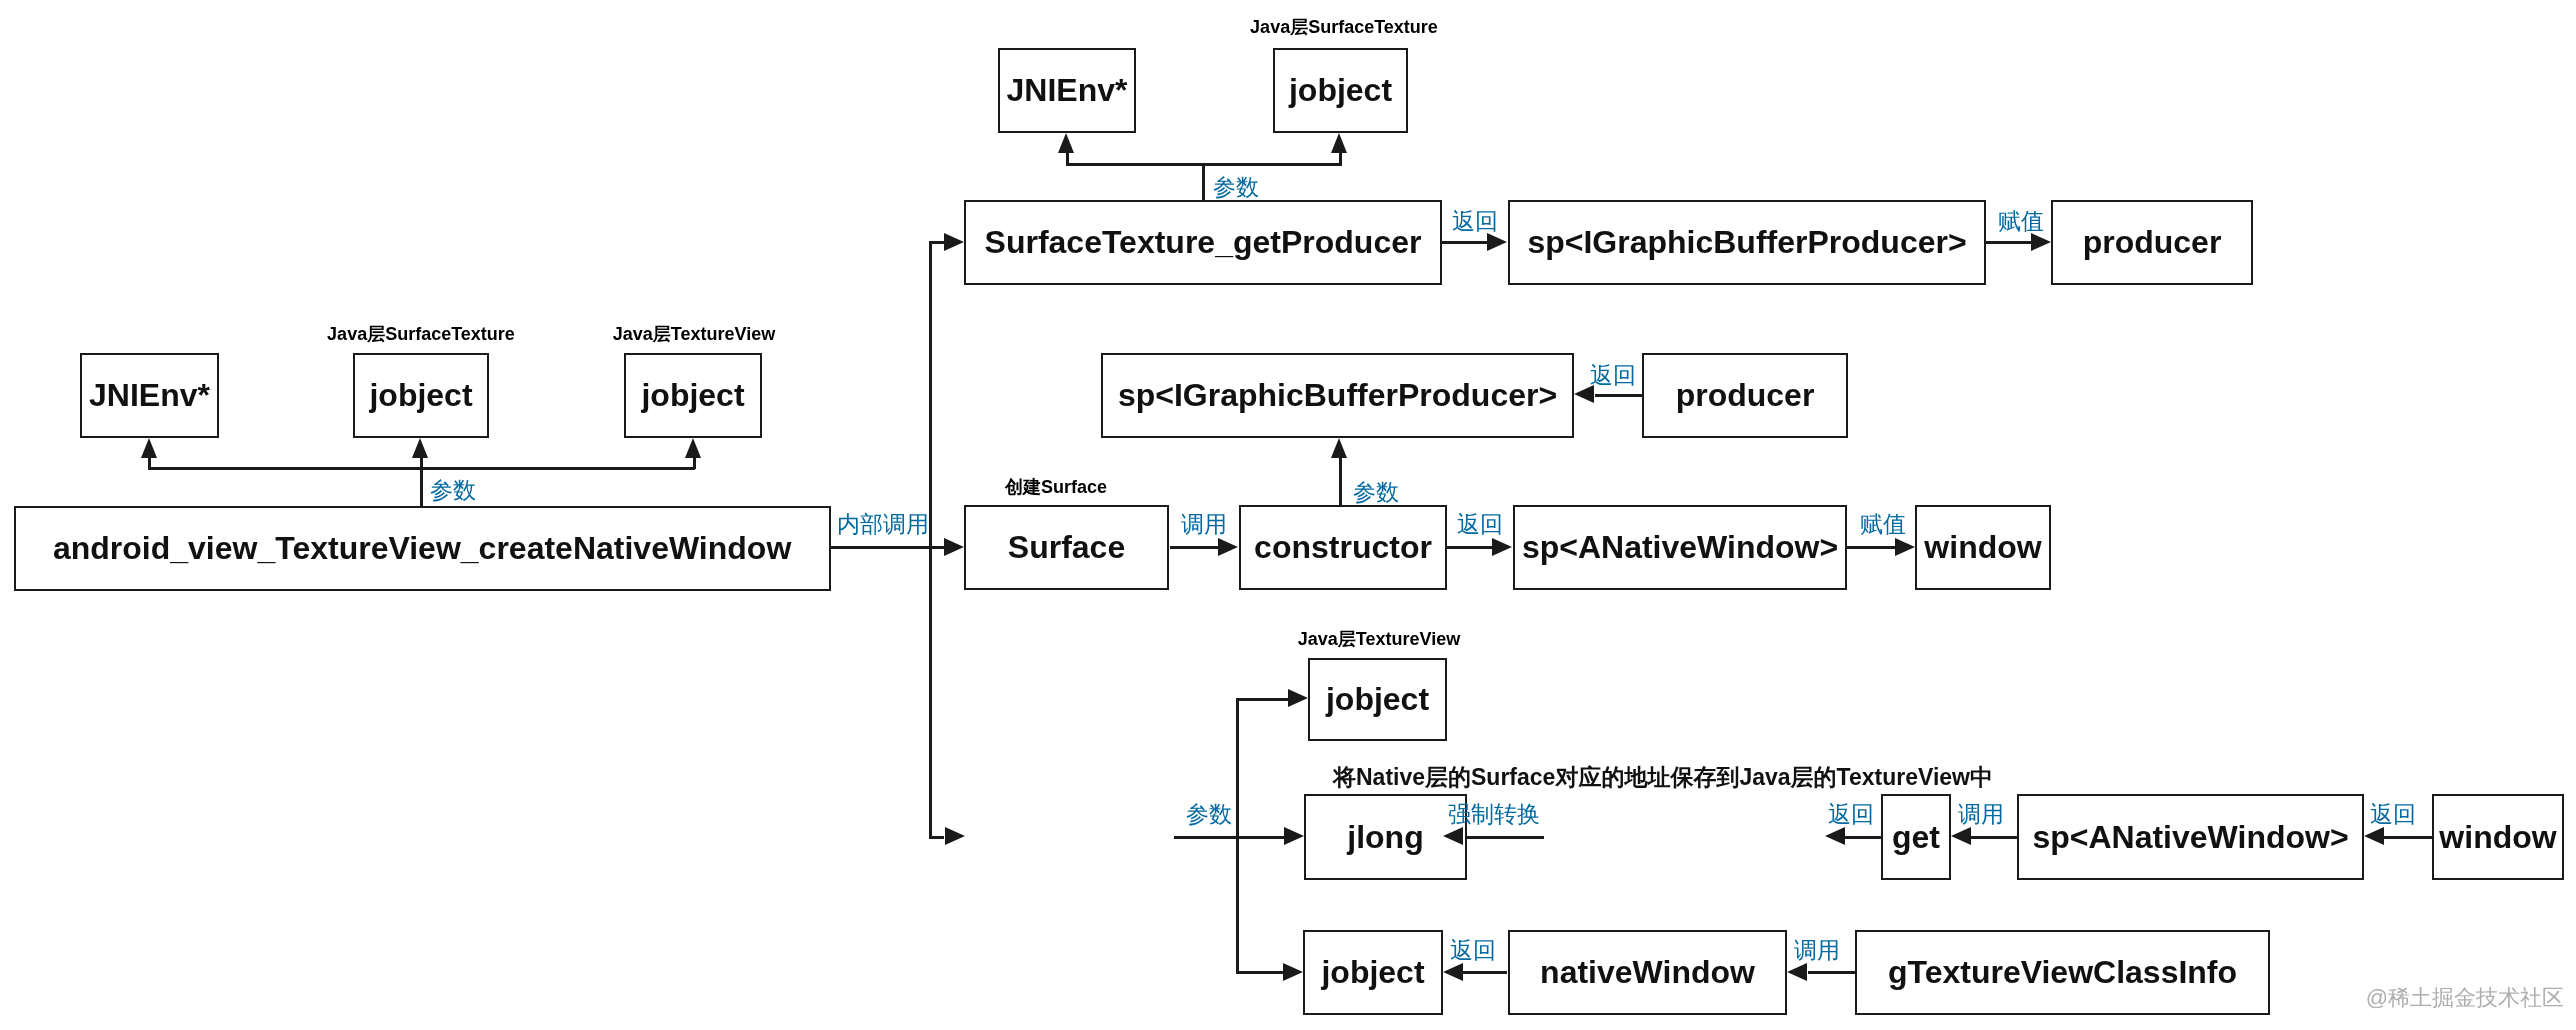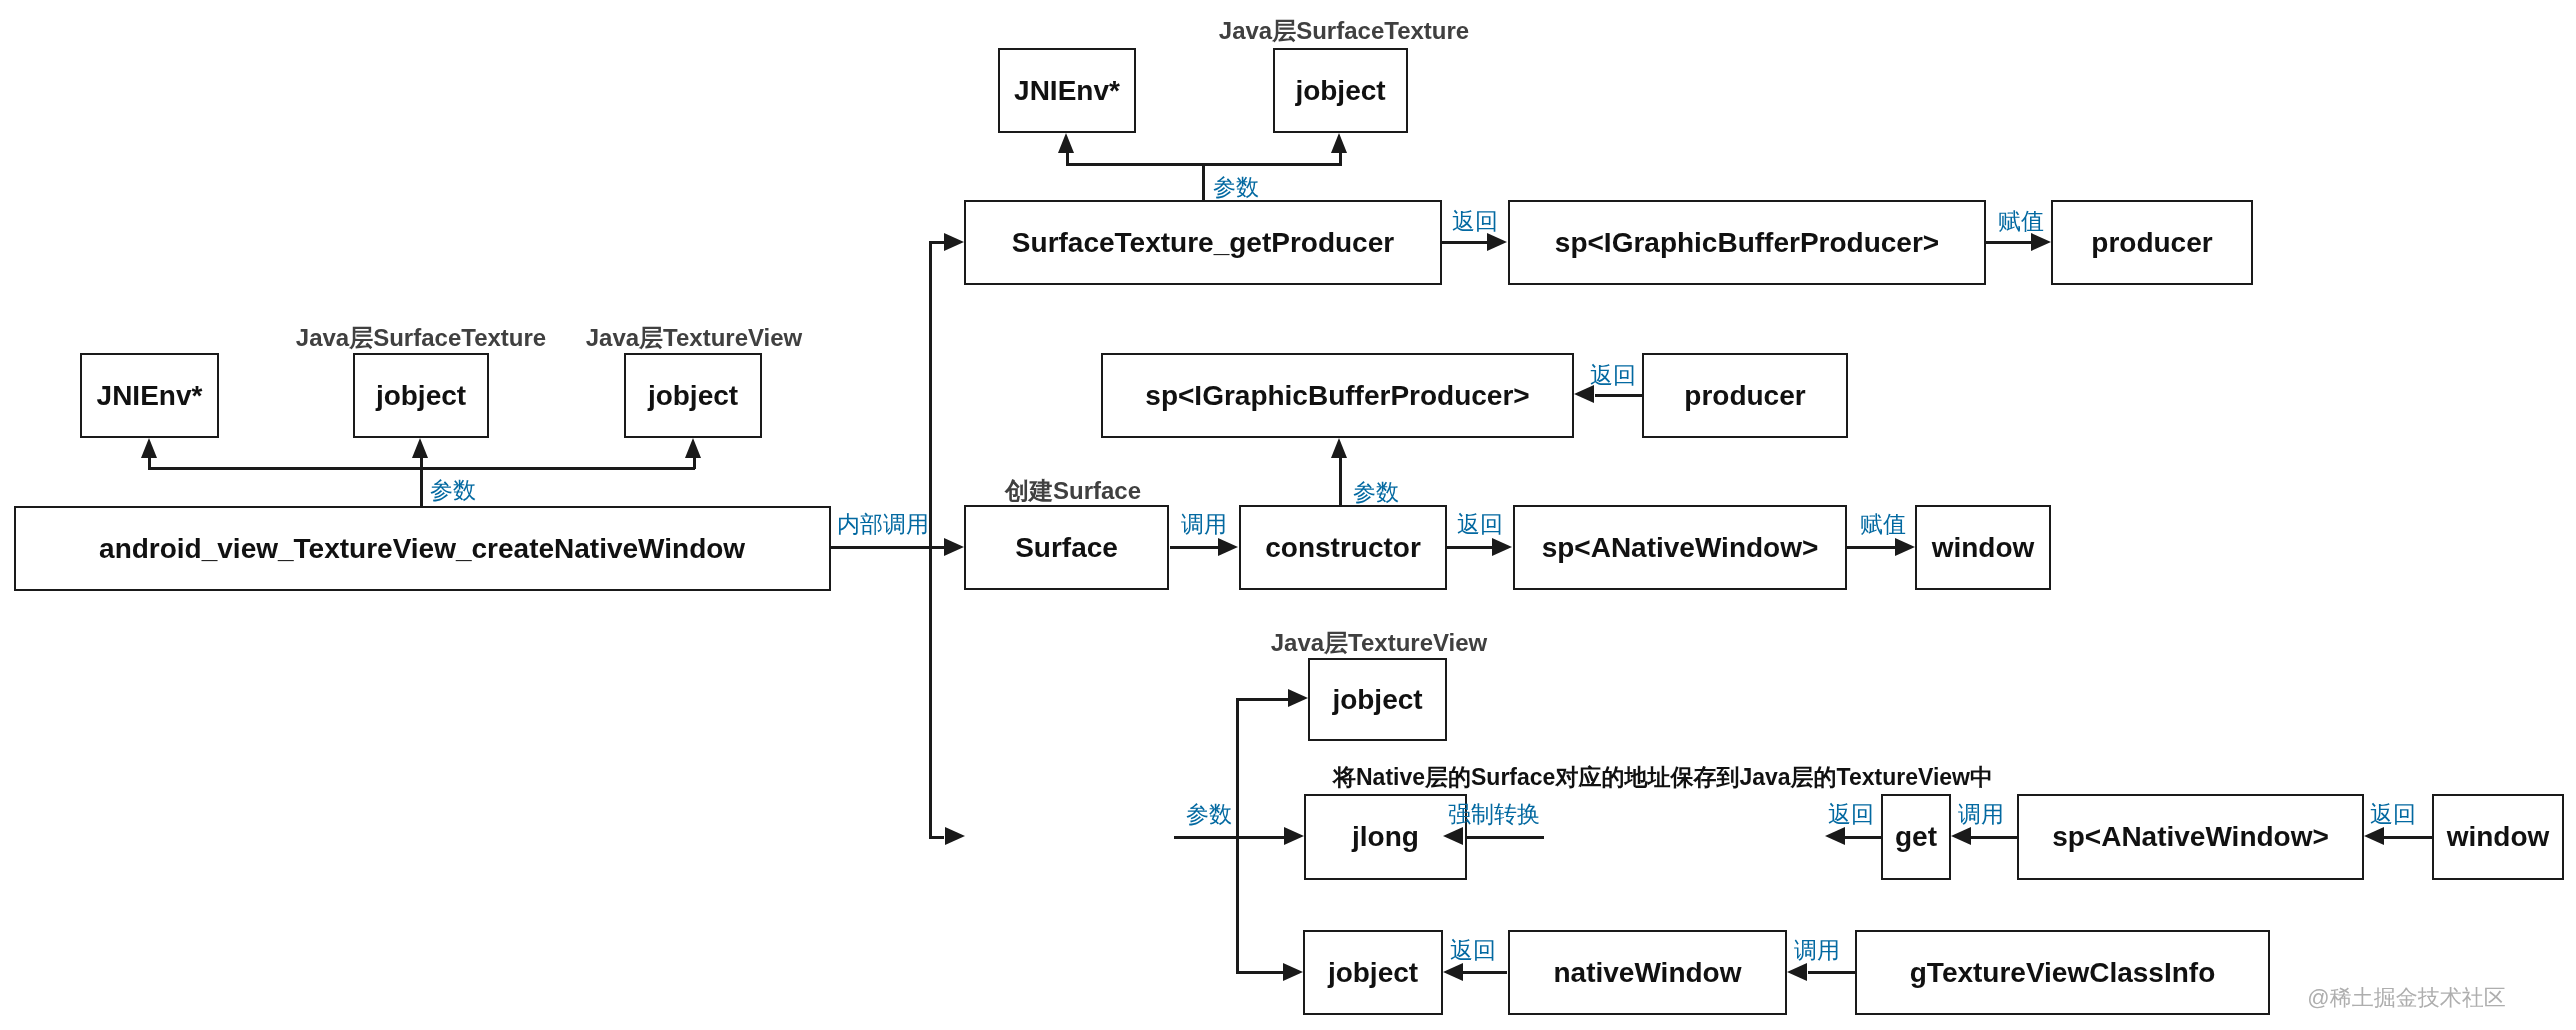--- a/index.html
+++ b/index.html
@@ -2,34 +2,34 @@
 <html style="--line: #1a1a1a; --bg: #ffffff; --wm: #aeaeae;font-size:13.6px"><head>
 <meta charset="utf-8">
 <style>
   :root{ --line:#1a1a1a; --bg:#ffffff; --wm:#aeaeae; }
   html,body{ margin:0; padding:0; }
   body{ background:var(--bg); font-family:"Liberation Sans", sans-serif; }
   #canvas{ position:relative; width:2576px; height:1031px; background:var(--bg); overflow:hidden; }
   .box{
     position:absolute; box-sizing:border-box; background:#fff;
     border:2.6px solid var(--line); display:flex; align-items:center; justify-content:center;
-    font-weight:bold; font-size:28px; color:#111; white-space:nowrap; z-index:2;text-align:center;
+    font-weight:bold; font-size:32px; color:#111; white-space:nowrap; z-index:2;text-align:center;
   }
   .lbl{ position:absolute; font-size:23px; font-weight:500; color:#0369a1; white-space:nowrap; z-index:3; }
   .ann{ position:absolute; font-size:23px; font-weight:700; color:#111; white-space:nowrap; z-index:3; }
-  .ttl{ position:absolute; font-size:24px; font-weight:700; color:#404040; white-space:nowrap; text-align:center; z-index:3; }
+  .ttl{ position:absolute; font-size:18px; font-weight:700; color:#000000; white-space:nowrap; text-align:center; z-index:3; }
   .hl{ position:absolute; height:2.6px; background:var(--line); z-index:1; }
   .vl{ position:absolute; width:2.6px; background:var(--line); z-index:1; }
   .ar{ position:absolute; width:0; height:0; border-top:9.4px solid transparent;
        border-bottom:9.4px solid transparent; border-left:20.4px solid var(--line); z-index:2; }
   .al{ position:absolute; width:0; height:0; border-top:9.4px solid transparent;
        border-bottom:9.4px solid transparent; border-right:20.4px solid var(--line); z-index:2; }
   .au{ position:absolute; width:0; height:0; border-left:8.5px solid transparent;
        border-right:8.5px solid transparent; border-bottom:20.4px solid var(--line); z-index:2; }
-  .wm{ position:absolute; font-size:22px; color:var(--wm); white-space:nowrap; text-align:center; z-index:3; }
+  .wm{ position:absolute; font-size:22px; color:var(--wm); white-space:nowrap; text-align:right; z-index:3; }
 </style>
 </head>
 <body>
 
 <div id="canvas">
 
   <div class="ttl" style="left:1216px;top:15.3px;width:256px">Java层SurfaceTexture</div>
   <div class="box" style="left:998px;top:48px;width:138px;height:85px">JNIEnv*</div>
   <div class="box" style="left:1273px;top:48px;width:135px;height:85px">jobject</div>
 

